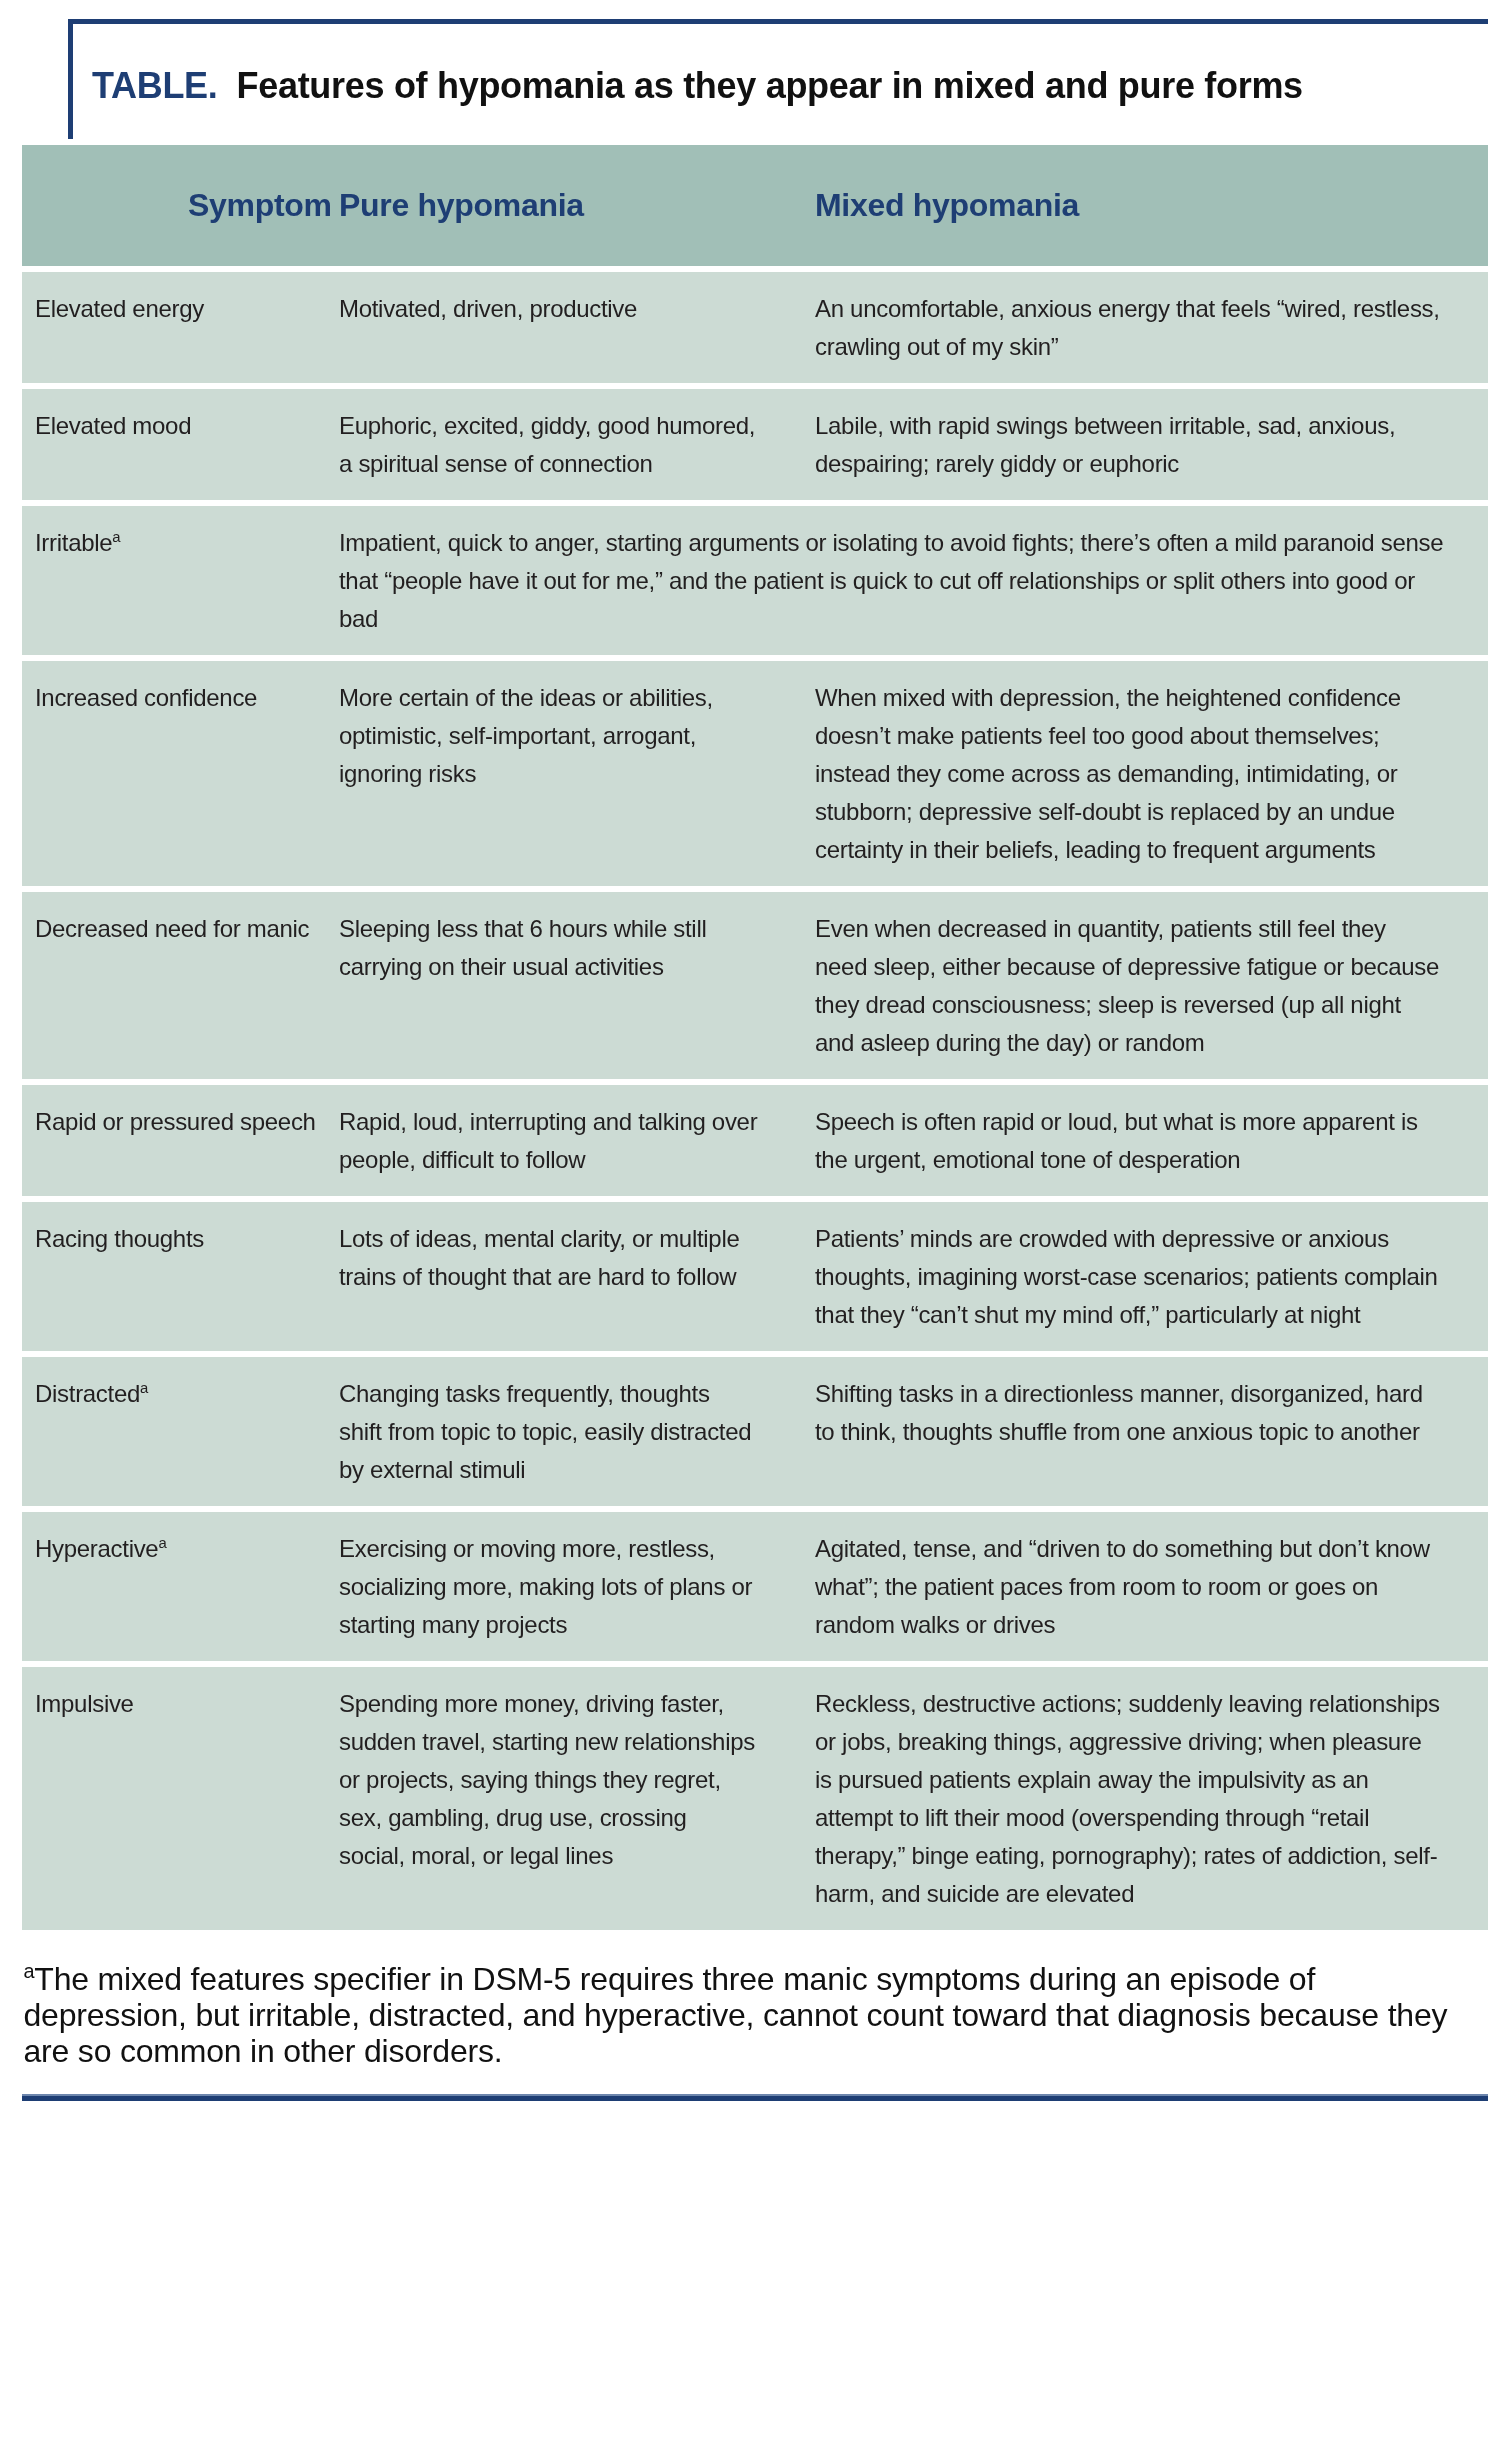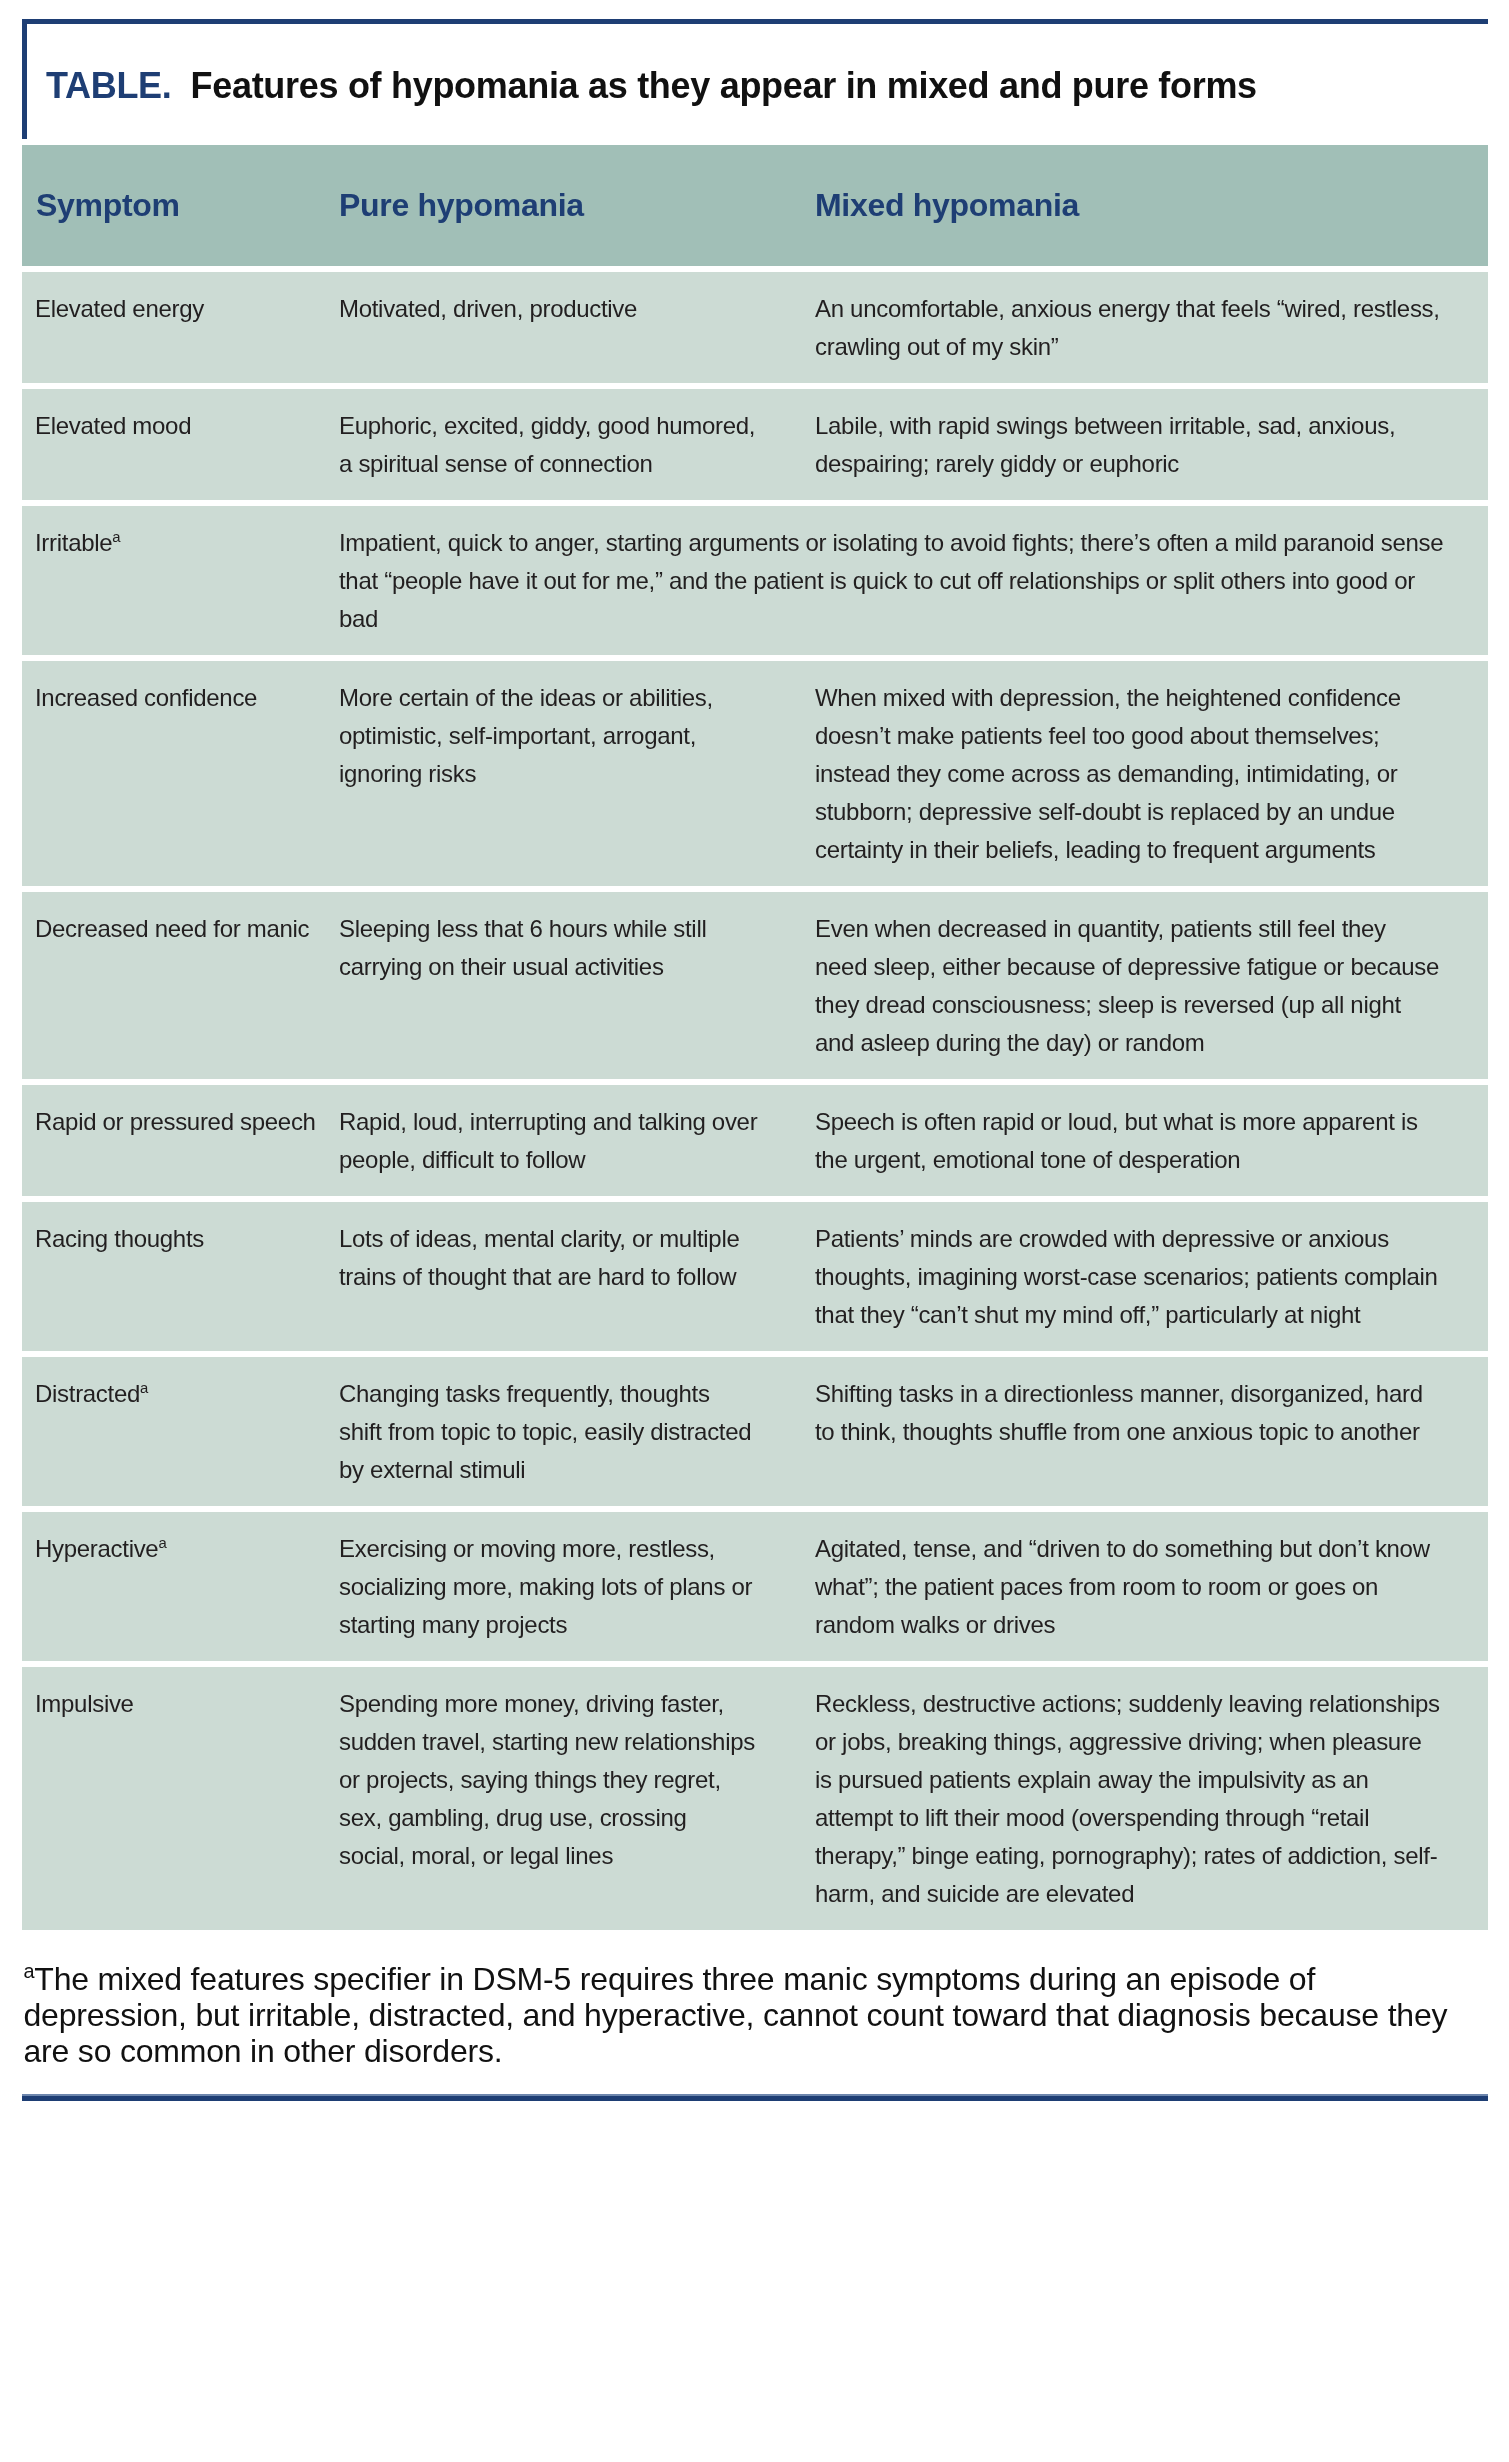--- a/index.html
+++ b/index.html
@@ -24,20 +24,21 @@
   }
   
   .title-block{
     border-top:5.1px solid var(--navy);
     border-left:5.1px solid var(--navy);
     background:var(--paper);
     padding:41px 14.6px 35px 19px;
     font-size:36px;
     line-height:42px;
     letter-spacing:-0.3px;
+    margin-left:46px;
   }
   .title-label{
     color:var(--navy);
     font-weight:700;
     margin-right:19px;
   }
   .title-text{
     color:#111111;
     font-weight:700;
   }
@@ -55,21 +56,21 @@
     background:var(--header-bg);
     color:var(--navy);
     font-weight:700;
     font-size:32px;
     text-align:left;
     height:121px;
     vertical-align:middle;
     padding:0 7.3px 0 0;
     letter-spacing:-0.3px;
   }
-  th.first{padding-left:14px;}
+  th.first{padding-left:14px;text-align:right;}
   td{
     background:var(--row-bg);
     vertical-align:top;
     font-size:24px;
     line-height:38px;
     letter-spacing:-0.3px;
     padding:17.5px 22px 17.5px 0;
     color:var(--ink);
   }
   td.symptom{padding-left:13px;padding-right:5.8px;}

